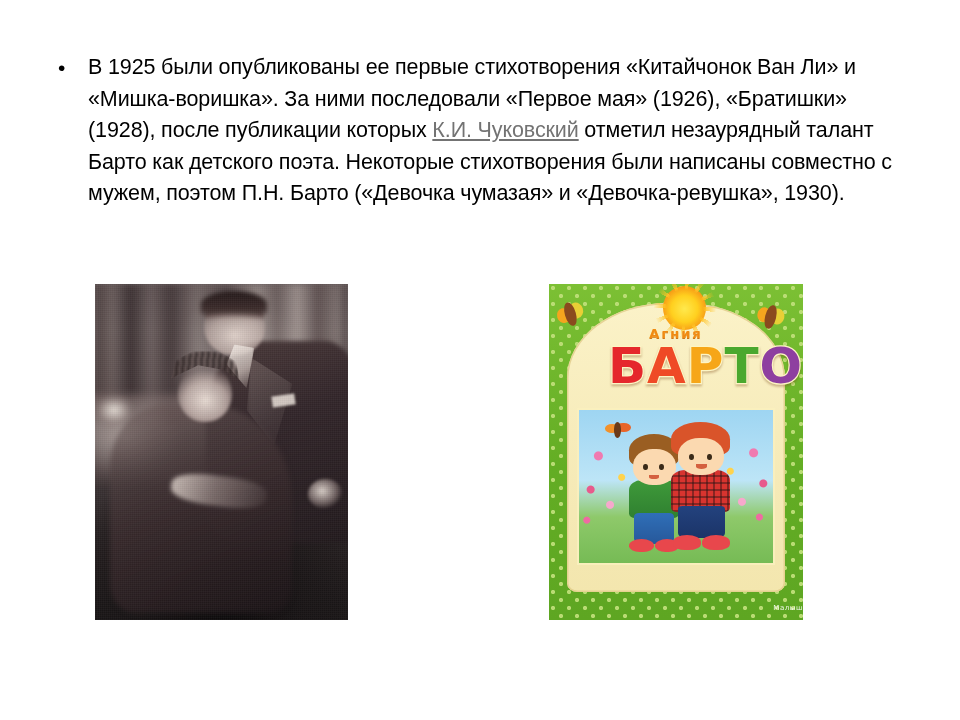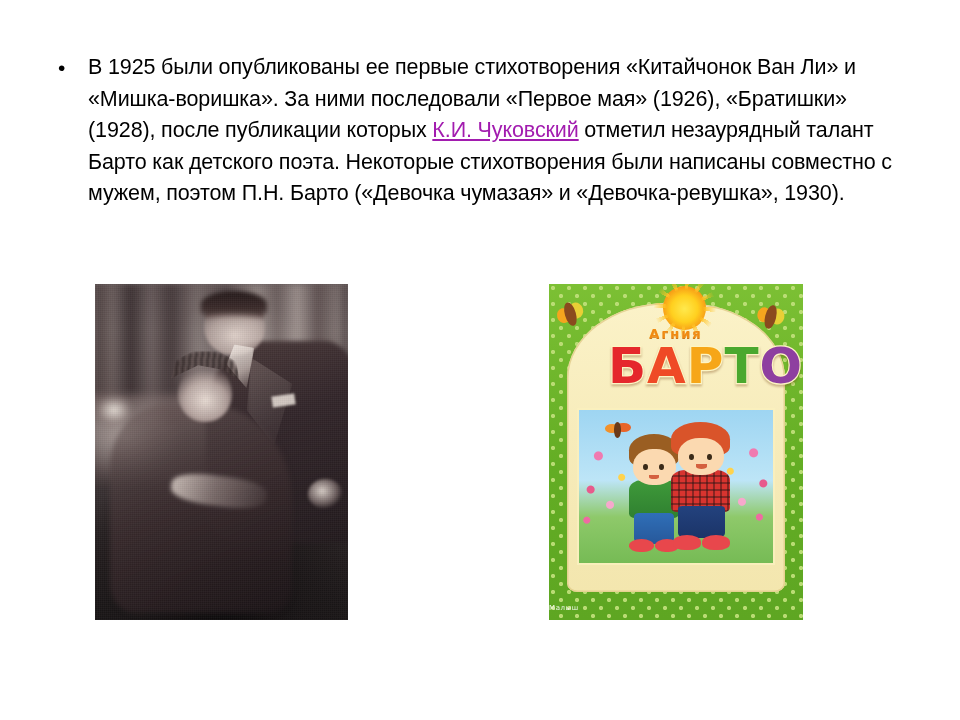--- a/index.html
+++ b/index.html
@@ -46,21 +46,21 @@
   }
   .bullet-text {
     flex: 1 1 auto;
     font-size: 21.5px;
     line-height: 31.5px;
     letter-spacing: -0.1px;
     text-align: left;
     word-spacing: -0.2px;
   }
   .hyperlink {
-    color: #a21caf;
+    color: #737373;
     text-decoration: underline;
     text-underline-offset: 2px;
   }
 
   
   .photo-frame {
     position: absolute;
     overflow: hidden;
   }
 
@@ -426,21 +426,21 @@
   }
   .boyR .legs  { left: 12%; top: 64%;  width: 74%; height: 24%; background:linear-gradient(180deg,#23427e 0%, #1b3468 100%); border-radius: 10% 10% 16% 16%; }
   .boyR .shoeA { left: 4%;  top: 86%;  width: 44%; height: 11%; background:#e8474c; border-radius: 50% 50% 44% 44%; }
   .boyR .shoeB { left: 50%; top: 86%;  width: 44%; height: 11%; background:#e8474c; border-radius: 50% 50% 44% 44%; }
 
   
   .bk-publisher {
     position: absolute;
     left: 0; right: 0;
     bottom: 2.4%;
-    text-align: left;
+    text-align: right;
     font-family: "DejaVu Sans", sans-serif;
     font-size: 7px;
     letter-spacing: 0.6px;
     color: rgba(255,255,255,0.92);
   }
 </style>
 </head>
 <body>
 
 <div class="slide">

